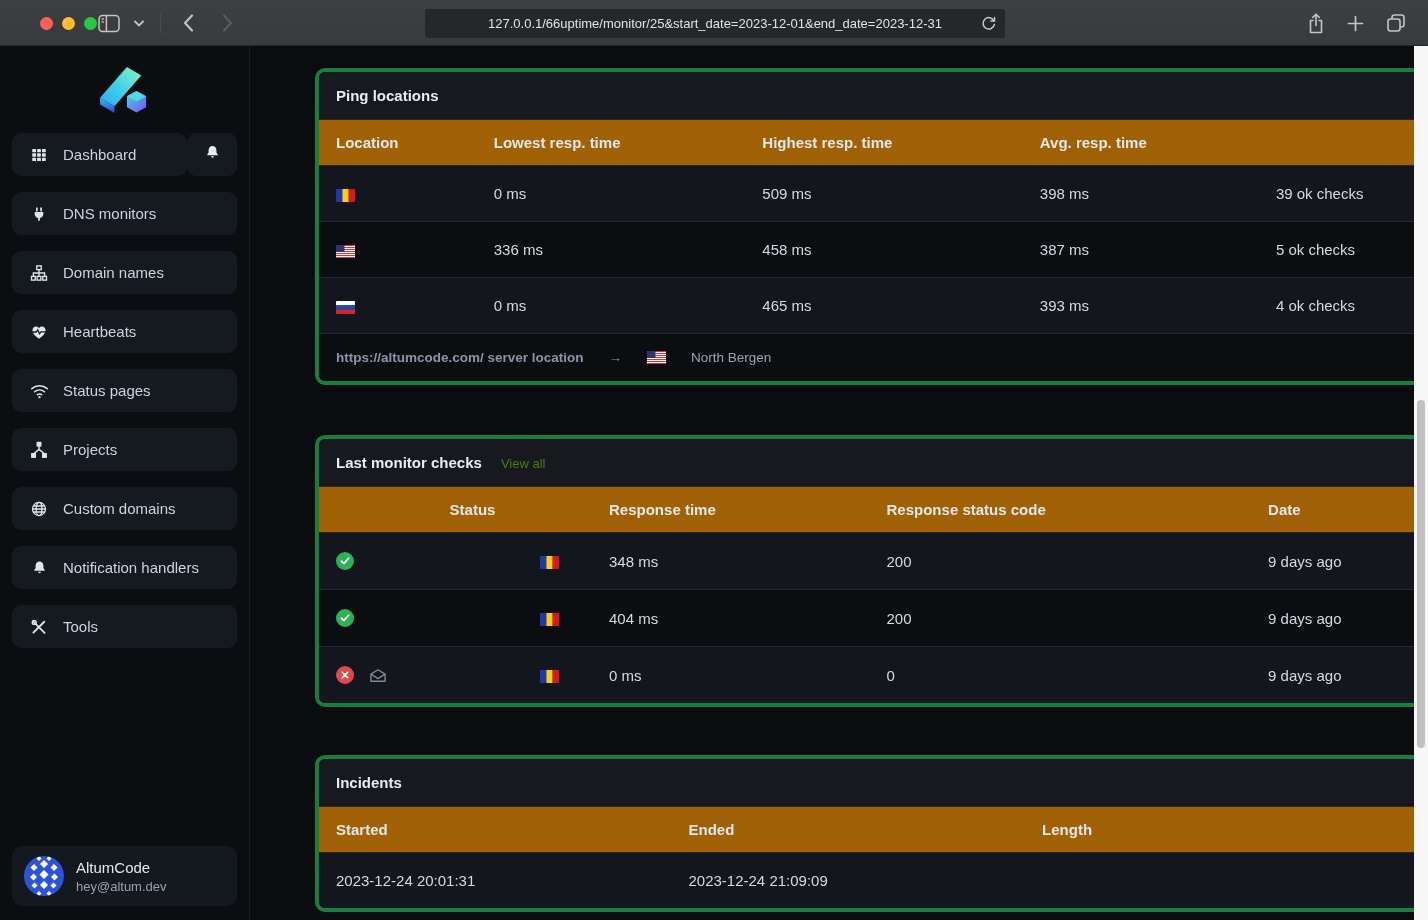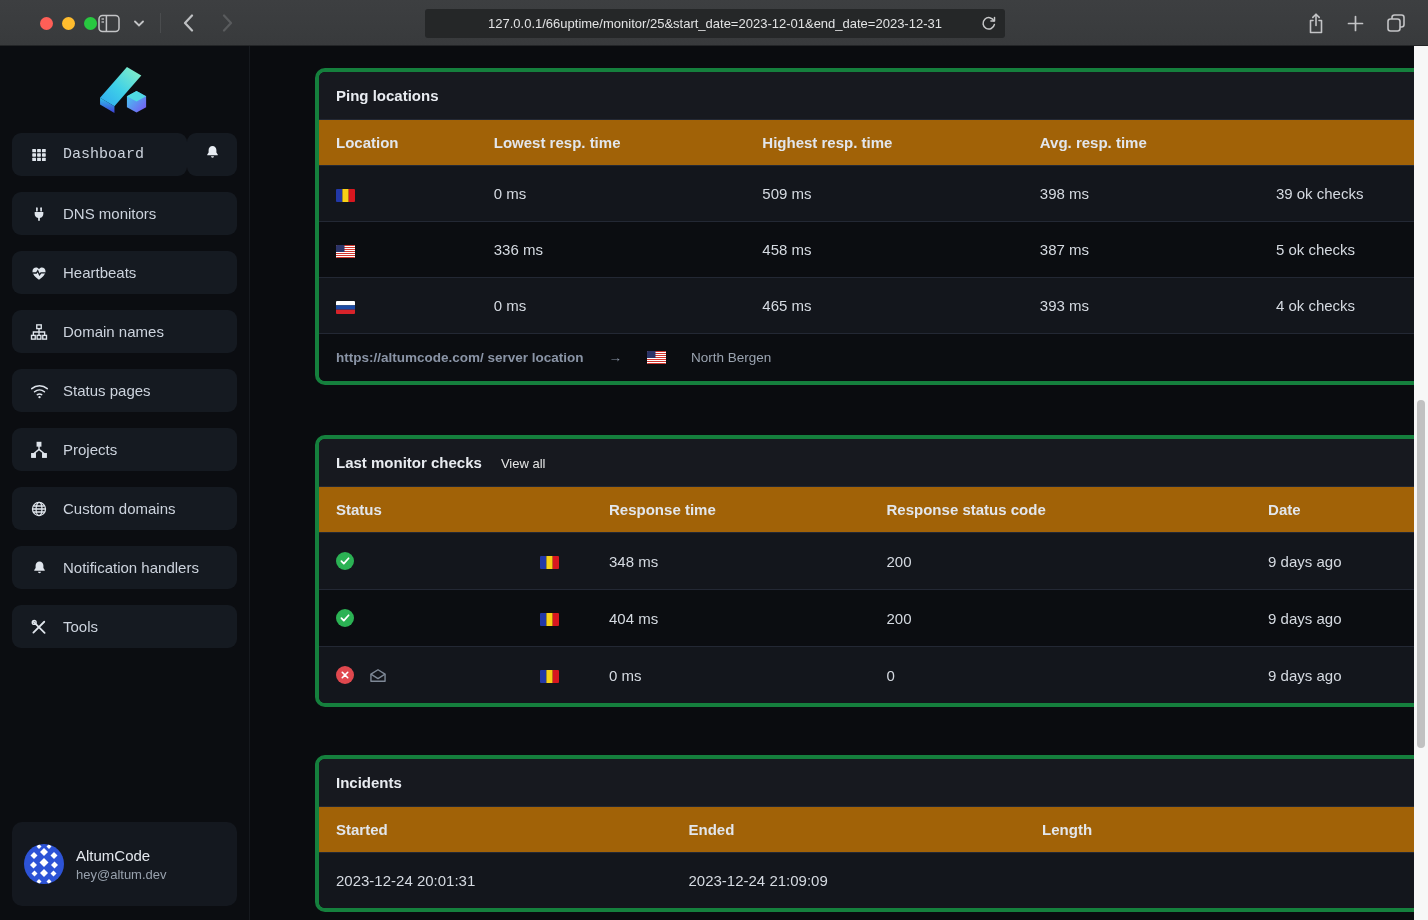--- a/index.html
+++ b/index.html
@@ -30,61 +30,61 @@
   }
   .urlbar .reload { position:absolute; right:9px; top:6px; }
   .tb-right { position:absolute; right:22px; top:0; height:46px; display:flex; align-items:center; gap:22px; color:#c3c4c6; }
   
   .app { display:flex; height:874px; }
   .sidebar {
     width:250px; background:#0b0d11; border-right:1px solid #16191e;
     padding:0 12px; display:flex; flex-direction:column; flex-shrink:0;
   }
   .logo-wrap { display:flex; justify-content:center; padding:20px 0 19px; }
-  .nav-row { display:flex; margin-bottom:16px;font-family:Liberation Mono, monospace; }
+  .nav-row { display:flex; margin-bottom:16px; }
   .nav-item {
     height:43px; background:#151a21; border-radius:9px;
     display:flex; align-items:center; padding:0 17px; gap:14px;
     color:#ccd3dd; font-size:15px; margin-bottom:16px; cursor:pointer;
   }
   .nav-row .nav-item { margin-bottom:0; }
   .nav-item.grow { flex:1; }
   .bell-btn { width:50px; height:43px; background:#151a21; border-radius:9px;
     display:flex; align-items:center; justify-content:center; color:#e8edf3; cursor:pointer; }
   .nav-ic { width:20px; display:flex; justify-content:center; color:#dfe5ec; flex-shrink:0; }
   .side-spacer { flex:1; }
   .user-card {
-    background:#14181f; border-radius:10px; padding:22px 12px;
+    background:#14181f; border-radius:10px; padding:10px 12px;
     display:flex; align-items:center; gap:12px; margin-bottom:14px; cursor:pointer;
   }
   .user-name { color:#e4e8ee; font-size:15px; }
   .user-email { color:#98a1ad; font-size:13px; margin-top:3px; }
   
   .content { flex:1; padding-top:22px; overflow:hidden; }
   .card {
     width:1161px; margin-left:65px; border:4px solid #15803d; border-radius:10px;
     overflow:hidden; background:#0b0d11;
   }
   .card-header {
     background:#17191f; padding:15px 17px; border-bottom:1px solid #232834;
     font-size:15px; font-weight:bold; color:#e8ebf0;
     display:flex; align-items:baseline; gap:19px;
   }
-  .view-all { color:#e5e5e5; font-size:13px; font-weight:normal; cursor:pointer; }
+  .view-all { color:#4d7c0f; font-size:13px; font-weight:normal; cursor:pointer; }
   .thead { background:#a16207; display:grid; padding:0 17px; border-bottom:1px solid #232834; }
   .thead > div { padding:14px 0; font-size:15px; font-weight:bold; color:#e2e6ec; }
   .trow { display:grid; padding:0 17px; border-bottom:1px solid #232834; align-items:center; }
   .trow:last-child { border-bottom:none; }
   .trow > div { padding:19px 0; font-size:15px; color:#d5dae1; }
   .trow.light { background:#13161c; }
   .trow.dark { background:#0b0d11; }
   .muted { color:#8993a3; }
   .ping-grid  { grid-template-columns:14.1% 24% 24.8% 21.1% 16%; }
   .checks-grid{ grid-template-columns:18.2% 6.2% 24.8% 34.1% 16.7%; }
-  .span2 { grid-column:span 2; }
+  .span2 { grid-column:span 2;text-align:center; }
   .inc-grid   { grid-template-columns:31.5% 31.6% 36.9%; }
   .card-footer {
     background:#0b0d11; border-top:1px solid #232834; padding:16px 17px;
     display:flex; align-items:center; gap:25px; font-size:13.5px;
   }
   .server-label { color:#8a94a6; font-weight:bold; }
   .server-arrow { color:#8a94a6; }
   .server-loc { color:#9aa3b0; }
   .gap1 { height:50px; } .gap2 { height:48px; }
   
@@ -254,39 +254,39 @@
           <rect x="7.6" y="2" width="2.5" height="6.5" rx="1.2"></rect>
             <rect x="13.9" y="2" width="2.5" height="6.5" rx="1.2"></rect>
           <path d="M5.5 9h13v2.6a6.5 6.5 0 0 1-5.2 6.37V22h-2.6v-4.03A6.5 6.5 0 0 1 5.5 11.6z"></path>
         </svg>
       </span>
       <span>DNS monitors</span>
     </div>
 
     <div class="nav-item">
       <span class="nav-ic">
-        <svg width="18" height="18" viewBox="0 0 24 24">
-          <path fill="currentColor" d="M12 21C7 17.5 3.3 14 3.3 9.8 3.3 7 5.5 4.8 8.1 4.8c1.6 0 3.1.8 3.9 2.1.8-1.3 2.3-2.1 3.9-2.1 2.6 0 4.8 2.2 4.8 5 0 4.2-3.7 7.7-8.7 11.2z"></path>
-          <polyline points="3,12 8.4,12 10.3,9.2 12.7,14.4 14.6,11.7 21,11.7" fill="none" stroke="#151a21" stroke-width="1.7"></polyline>
-        </svg>
-      </span>
-      <span>Heartbeats</span>
-    </div>
-
-    <div class="nav-item">
-      <span class="nav-ic">
         <svg width="18" height="18" viewBox="0 0 24 24" fill="none" stroke="currentColor" stroke-width="1.8">
           <rect x="9" y="2.5" width="6" height="5"></rect>
             <rect x="2" y="16.5" width="5" height="5"></rect>
             <rect x="9.5" y="16.5" width="5" height="5"></rect>
             <rect x="17" y="16.5" width="5" height="5"></rect>
           <path d="M12 7.5v4.5M4.5 16.5v-4.5h15v4.5M12 12v4.5"></path>
         </svg>
       </span>
       <span>Domain names</span>
+    </div>
+
+    <div class="nav-item">
+      <span class="nav-ic">
+        <svg width="18" height="18" viewBox="0 0 24 24">
+          <path fill="currentColor" d="M12 21C7 17.5 3.3 14 3.3 9.8 3.3 7 5.5 4.8 8.1 4.8c1.6 0 3.1.8 3.9 2.1.8-1.3 2.3-2.1 3.9-2.1 2.6 0 4.8 2.2 4.8 5 0 4.2-3.7 7.7-8.7 11.2z"></path>
+          <polyline points="3,12 8.4,12 10.3,9.2 12.7,14.4 14.6,11.7 21,11.7" fill="none" stroke="#151a21" stroke-width="1.7"></polyline>
+        </svg>
+      </span>
+      <span>Heartbeats</span>
     </div>
 
     <div class="nav-item">
       <span class="nav-ic">
         <svg width="19" height="17" viewBox="0 0 24 22" fill="none" stroke="currentColor" stroke-width="2" stroke-linecap="round">
           <path d="M2 8.6a15.5 15.5 0 0 1 20 0"></path>
             <path d="M5.6 12.6a10 10 0 0 1 12.8 0"></path>
             <path d="M9.2 16.4a5 5 0 0 1 5.6 0"></path>
           <circle cx="12" cy="19.6" r="1.5" fill="currentColor" stroke="none"></circle>
         </svg>

